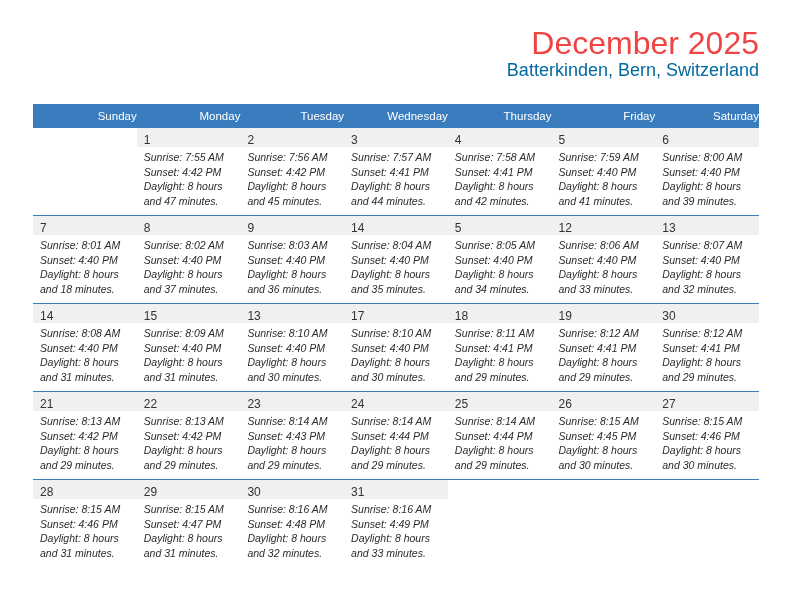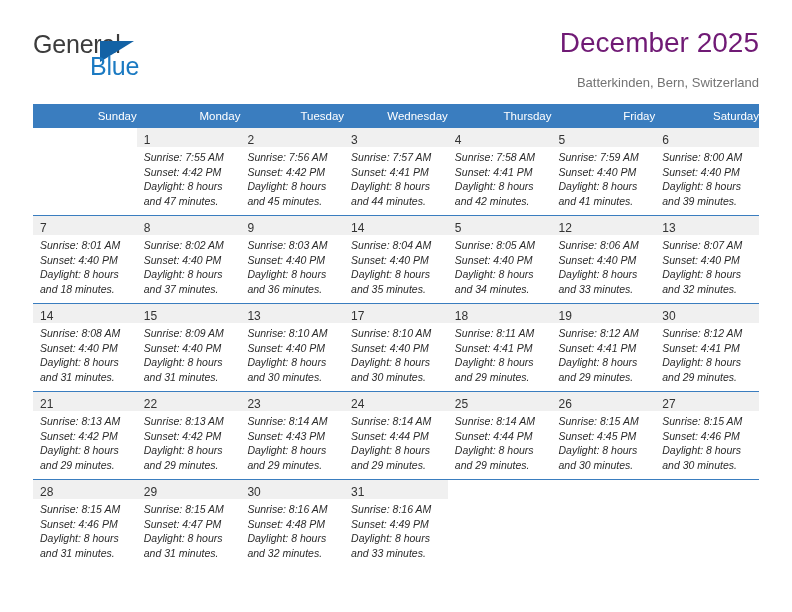--- a/index.html
+++ b/index.html
@@ -63,31 +63,31 @@
     border-left: 34px solid #1362a5;
     border-bottom: 21px solid transparent;
   }
   .title-block {
     position: absolute;
     right: 0;
     top: 0;
     text-align: right;
   }
   .cal-title {
-    font-size: 28px;
+    font-size: 32px;
     font-weight: normal;
-    color: #701a75;
+    color: #ef4444;
     line-height: 34px;
     white-space: nowrap;
   }
   .cal-subtitle {
-    font-size: 13px;
-    color: #737373;
+    font-size: 18px;
+    color: #0369a1;
     line-height: 20px;
-    margin-top: 13px;
+    margin-top: 0;
     white-space: nowrap;
   }
 
   
   .cal-wrap {
     position: absolute;
     left: 33px;
     top: 104px;
     width: 726px;
   }
@@ -145,25 +145,20 @@
   }
   .cell.empty .daynum-band { background: #ffffff; }
 </style>
 </head>
 <body>
 
 <div class="page">
 
   <div class="header">
 
-    <div class="logo">
-      <span class="logo-general">General</span>
-      <span class="logo-triangle"></span>
-      <span class="logo-blue">Blue</span>
-    </div>
 
     <div class="title-block">
       <div class="cal-title">December 2025</div>
       <div class="cal-subtitle">Batterkinden, Bern, Switzerland</div>
     </div>
 
   </div>
 
   <div class="cal-wrap">
     <table class="cal">

